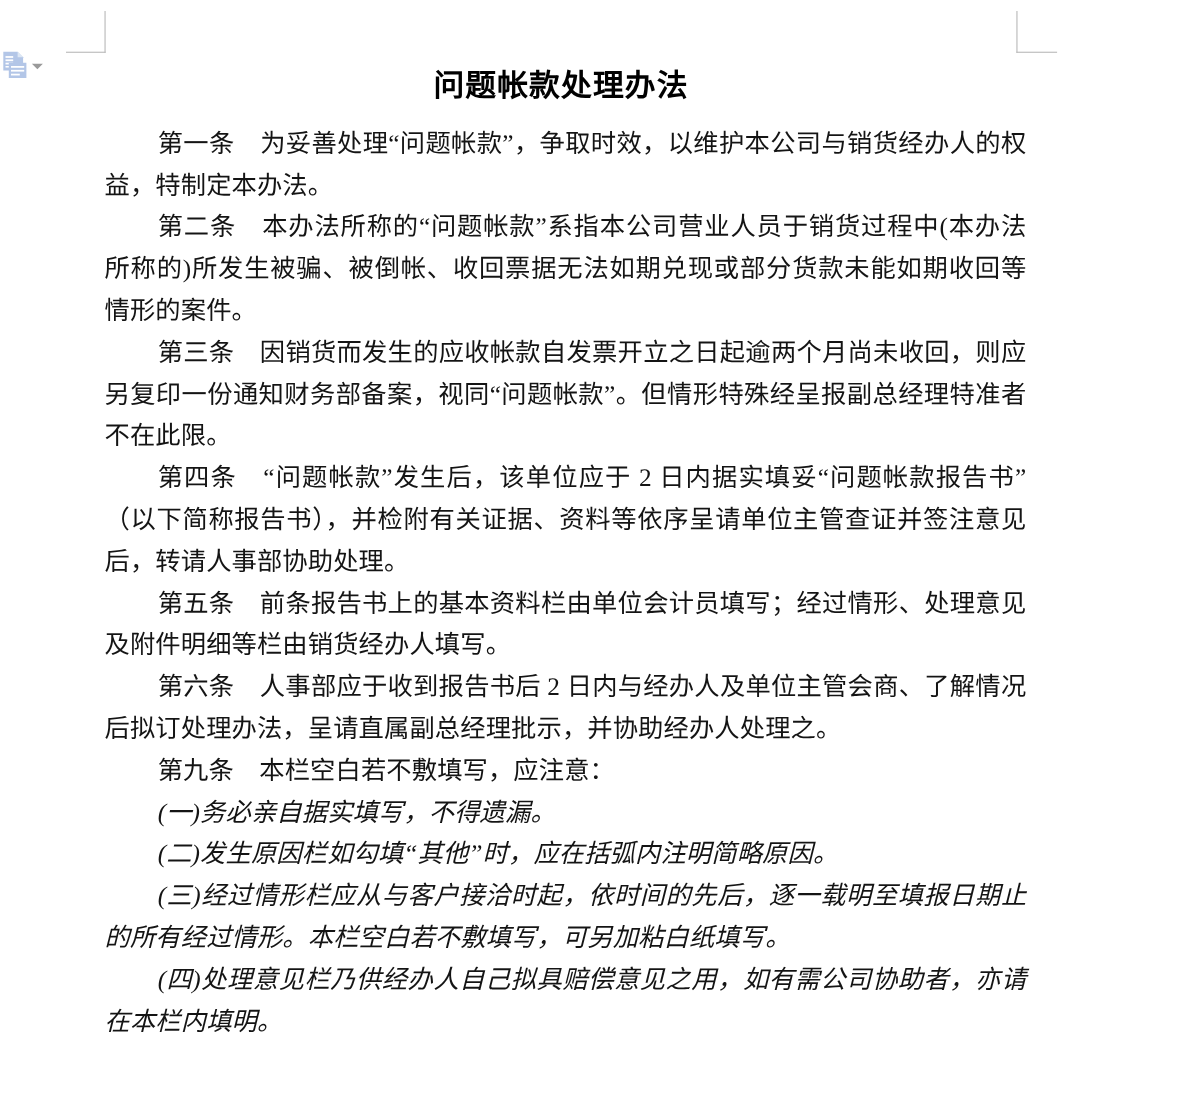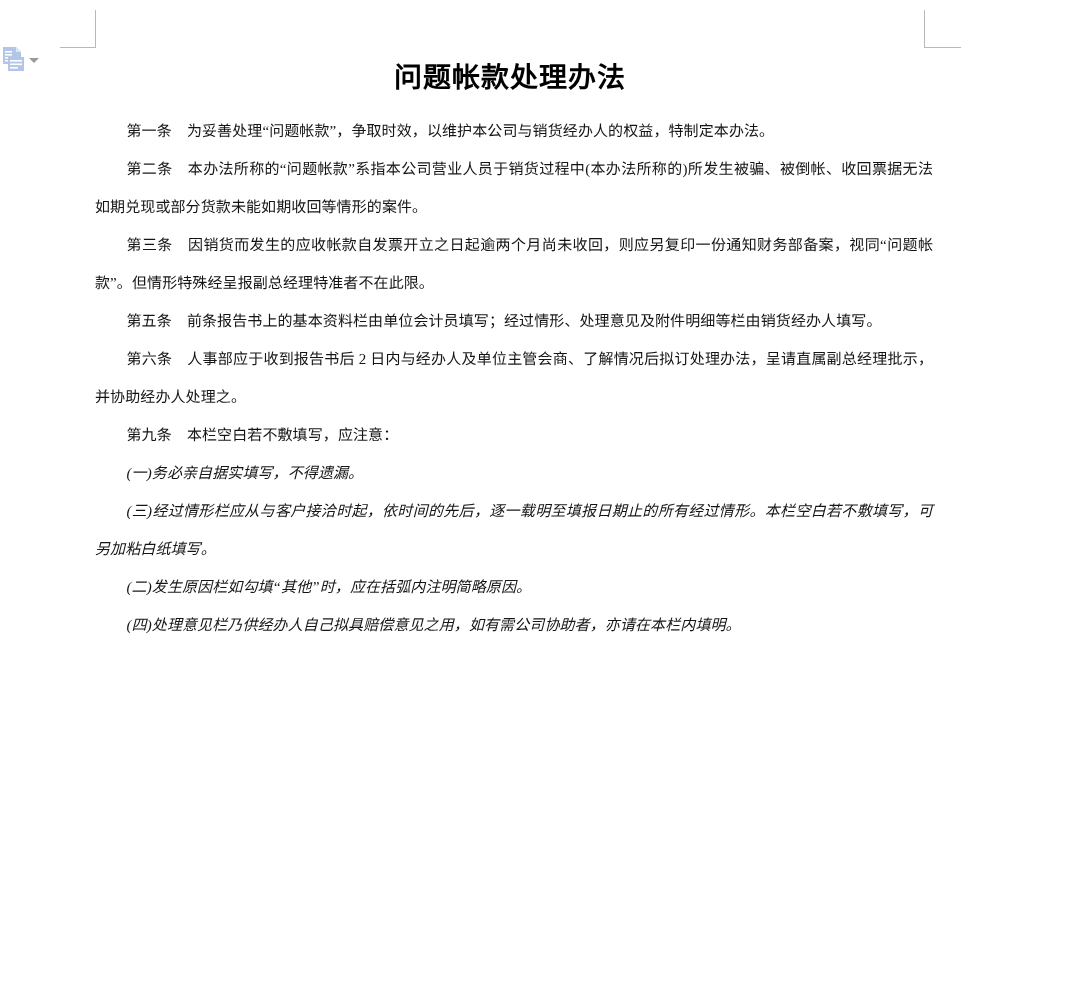--- a/index.html
+++ b/index.html
@@ -97,21 +97,21 @@
   }
 
   
   .doc-body {
     position: absolute;
     left: 95px;
     top: 112px;
     width: 838px;
   }
   .para {
-    font-size: 15px;
+    font-size: 23px;
     line-height: 38px;
     text-align: justify;
     text-justify: inter-ideograph;
     margin: 0;
     color: #141414;
     letter-spacing: 0.1px;
   }
   .para.indent {
     text-indent: 2.1em;
   }
@@ -150,22 +150,23 @@
     <span class="caret"></span>
   </div>
 
   <h1 class="doc-title">问题帐款处理办法</h1>
 
   <div class="doc-body">
 
     <p class="para indent">第一条　为妥善处理“问题帐款”，争取时效，以维护本公司与销货经办人的权益，特制定本办法。</p>
     <p class="para indent">第二条　本办法所称的“问题帐款”系指本公司营业人员于销货过程中(本办法所称的)所发生被骗、被倒帐、收回票据无法如期兑现或部分货款未能如期收回等情形的案件。</p>
     <p class="para indent">第三条　因销货而发生的应收帐款自发票开立之日起逾两个月尚未收回，则应另复印一份通知财务部备案，视同“问题帐款”。但情形特殊经呈报副总经理特准者不在此限。</p>
+    <p class="para indent">第四条　“问题帐款”发生后，该单位应于 2 日内据实填妥“问题帐款报告书”（以下简称报告书），并检附有关证据、资料等依序呈请单位主管查证并签注意见后，转请人事部协助处理。</p>
     <p class="para indent">第五条　前条报告书上的基本资料栏由单位会计员填写；经过情形、处理意见及附件明细等栏由销货经办人填写。</p>
     <p class="para indent">第六条　人事部应于收到报告书后 2 日内与经办人及单位主管会商、了解情况后拟订处理办法，呈请直属副总经理批示，并协助经办人处理之。</p>
     <p class="para indent">第九条　本栏空白若不敷填写，应注意：</p>
     <p class="para sub">(一)务必亲自据实填写，不得遗漏。</p>
+    <p class="para sub">(二)发生原因栏如勾填“其他”时，应在括弧内注明简略原因。</p>
     <p class="para sub">(三)经过情形栏应从与客户接洽时起，依时间的先后，逐一载明至填报日期止的所有经过情形。本栏空白若不敷填写，可另加粘白纸填写。</p>
-    <p class="para sub">(二)发生原因栏如勾填“其他”时，应在括弧内注明简略原因。</p>
     <p class="para sub">(四)处理意见栏乃供经办人自己拟具赔偿意见之用，如有需公司协助者，亦请在本栏内填明。</p>
 
   </div>
 </div>
 
 </body></html>

